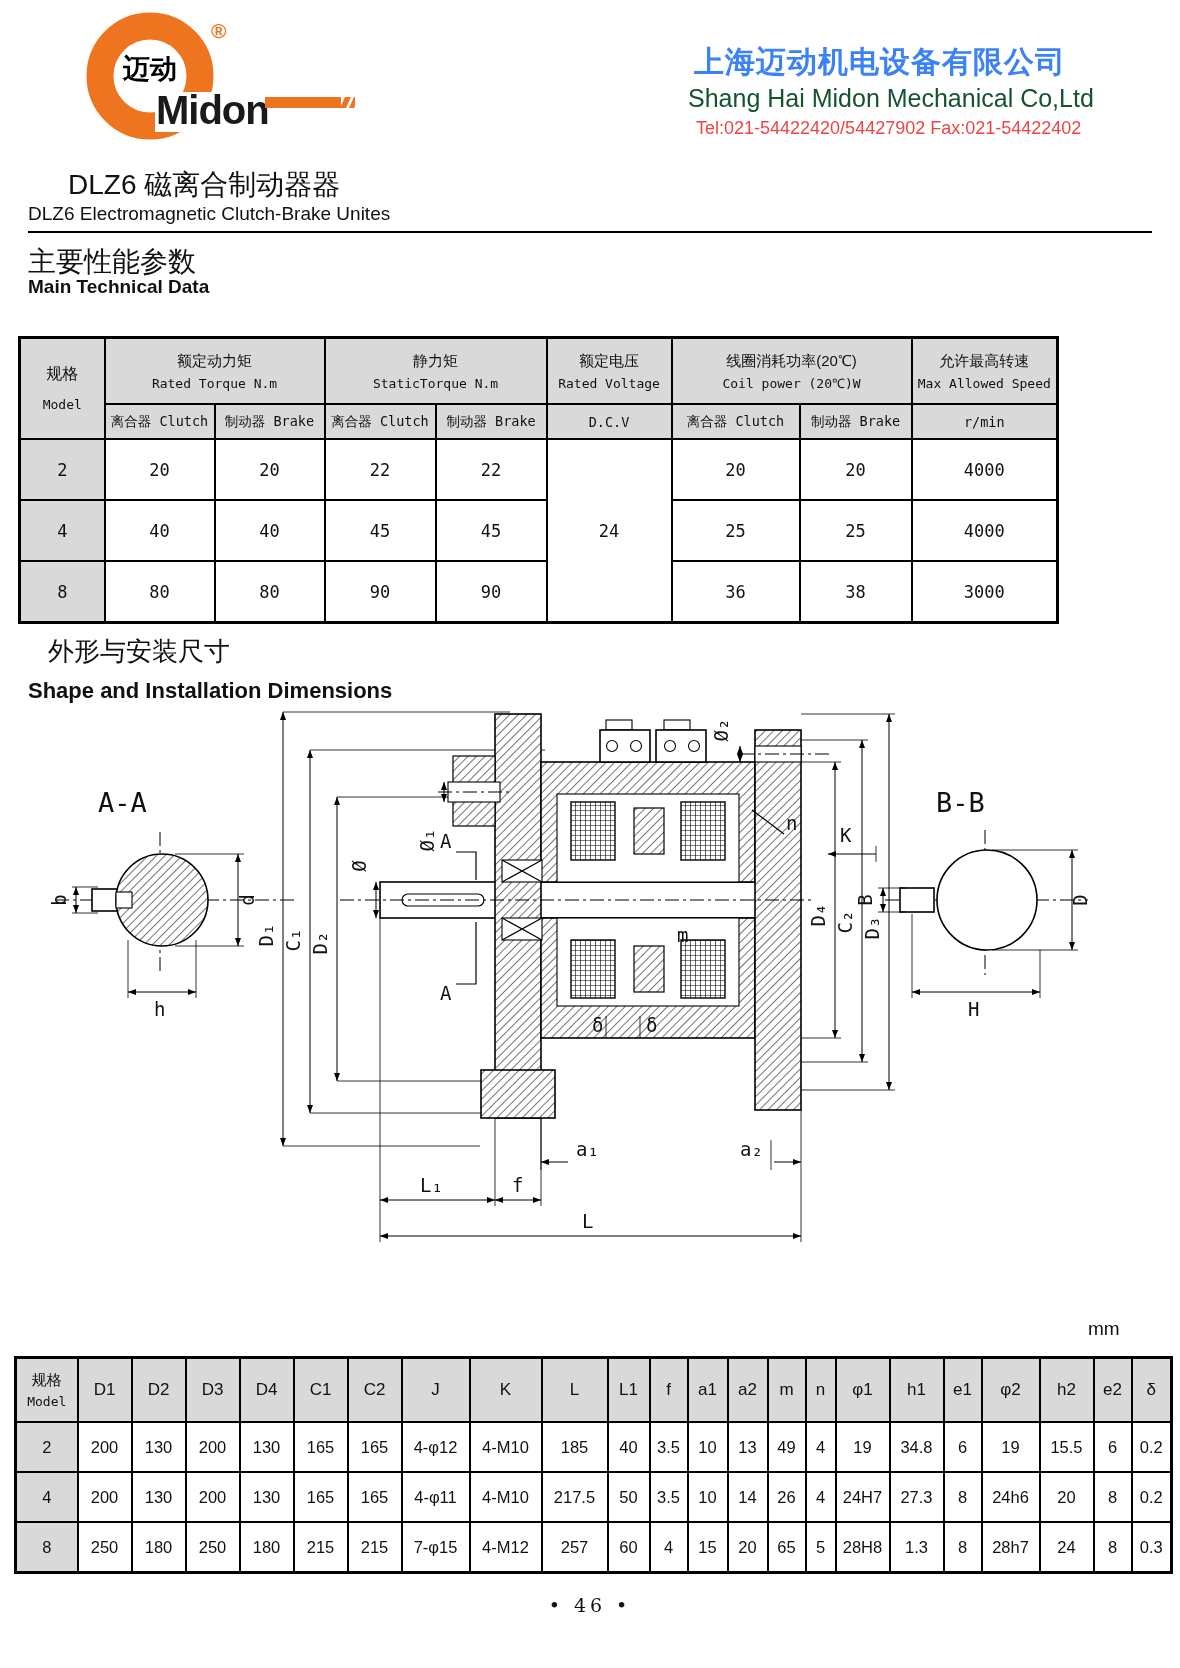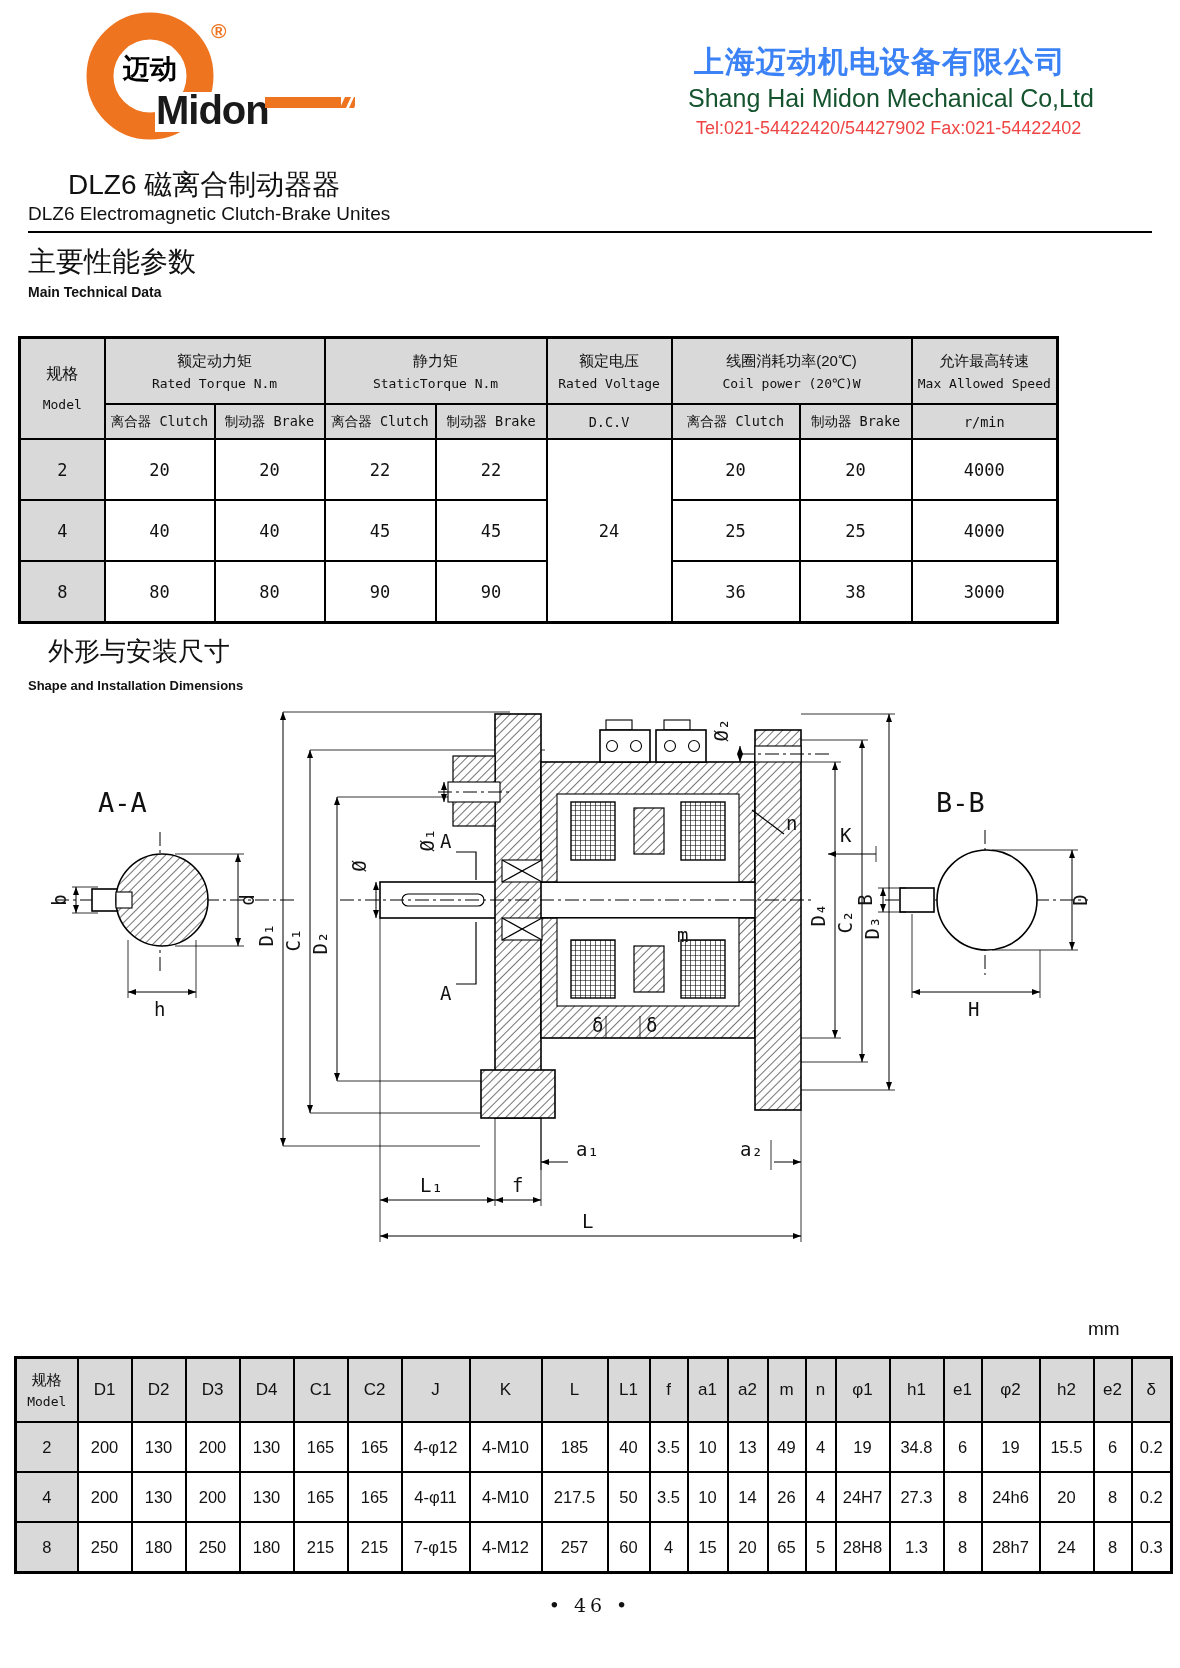--- a/index.html
+++ b/index.html
@@ -9,23 +9,23 @@
   
   .company-cn{left:694px;top:42px;font-size:30px;font-weight:bold;color:#3b82f6;letter-spacing:1px;}
   .company-en{left:688px;top:84px;font-size:25px;color:#14532d;}
   .contact{left:696px;top:118px;font-size:18px;color:#ef4444;}
 
   
   .prod-cn{left:28px;top:166px;font-size:28px;font-weight:500;margin-left:40px;}
   .prod-en{left:28px;top:203px;font-size:19px;}
   .rule{left:28px;top:231px;width:1124px;height:2px;background:#000;}
   .sec1-cn{left:28px;top:243px;font-size:28px;}
-  .sec1-en{left:28px;top:284px;font-size:14px;font-weight:bold;}
+  .sec1-en{left:28px;top:276px;font-size:19px;font-weight:bold;}
   .sec2-cn{left:28px;top:634px;font-size:26px;margin-left:20px;}
-  .sec2-en{left:28px;top:678px;font-size:13px;font-weight:bold;text-align:right;}
+  .sec2-en{left:28px;top:678px;font-size:22px;font-weight:bold;text-align:right;}
 
   
   table{border-collapse:collapse;}
   .t1{left:18px;top:336px;width:1038px;table-layout:fixed;border:3px solid #000;}
   .t1 th,.t1 td{border:2px solid #000;text-align:center;vertical-align:middle;padding:0;overflow:hidden;}
   .t1 .h1 th{background:#d9d9d9;font-weight:normal;height:64px;}
   .t1 .h2 th{background:#d9d9d9;font-weight:normal;height:33px;font-size:13.5px;font-family:"DejaVu Sans Mono",monospace;}
   .t1 .cn{font-size:15px;line-height:1;margin-bottom:9px;}
   .t1 .en{font-family:"DejaVu Sans Mono",monospace;font-size:13px;line-height:1;}
   .t1 td{height:59px;background:#fff;font-size:17px;font-family:"DejaVu Sans Mono",monospace;}

